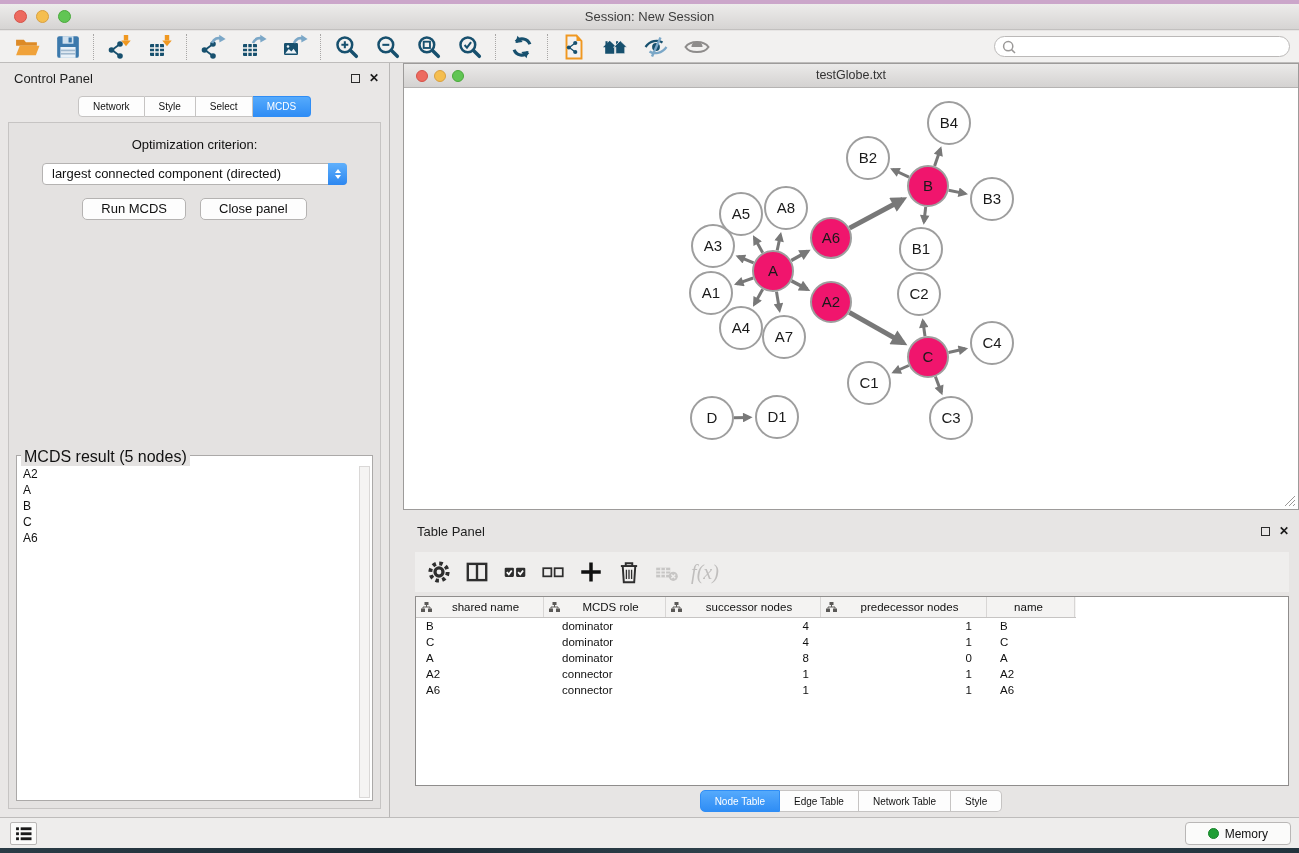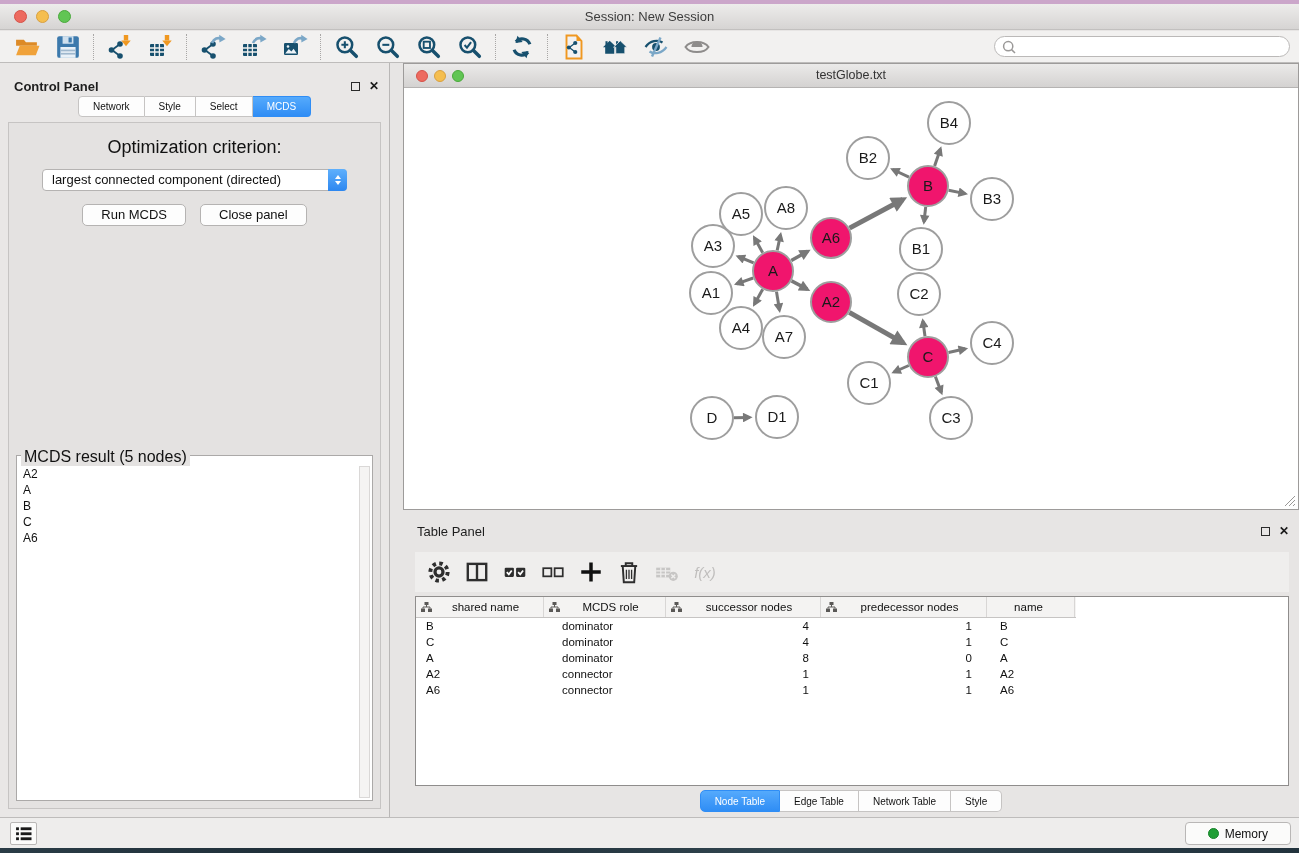--- a/index.html
+++ b/index.html
@@ -28,30 +28,30 @@
   
   .panel-title { position:absolute; left:14px; font-size:13px; color:#1E1E1E; }
   .win-icons { position:absolute; right:10px; display:flex; align-items:center; gap:9px; }
   .win-float { width:9px; height:9px; border:1.5px solid #2A2A2A; display:inline-block; }
   .win-close { font-size:12px; font-weight:bold; color:#1A1A1A; line-height:10px; }
   .win-close::before { content:"✕"; }
 
   
   .control-panel { position:absolute; left:0; top:63px; width:390px; height:754px;
                    background:#E9E7E6; border-right:1px solid #B9B7B6; }
-  .cp-titlerow { position:absolute; top:16px; left:0; right:0; height:18px;font-weight:bold; }
+  .cp-titlerow { position:absolute; top:8px; left:0; right:0; height:18px; }
   .cp-tabs { position:absolute; top:33px; left:0; right:0; display:flex; justify-content:center; }
   .seg { height:21px; line-height:20px; font-size:10px; padding:0 14px; background:#FDFDFD;
          border:1px solid #C6C4C3; border-left:none; color:#111; white-space:nowrap; }
   .seg:first-child { border-left:1px solid #C6C4C3; border-radius:4px 0 0 4px; }
   .seg:last-child { border-radius:0 4px 4px 0; }
   .seg.active { background:linear-gradient(#55AAFC,#2F8DF5); border-color:#2F8DF5; color:#fff; }
   .cp-body { position:absolute; top:59px; left:8px; right:8px; bottom:8px;
              background:#E4E2E1; border:1px solid #C6C4C3; }
-  .opt-label { text-align:center; margin-top:14px; font-size:18px; color:#111; }
+  .opt-label { text-align:center; margin-top:14px; font-size:13px; color:#111; }
   .dropdown { position:relative; margin:11px 33px 0 33px; height:22px; background:#fff;
               border:1px solid #B5B3B2; border-radius:4px; font-size:13px; color:#111;
               line-height:20px; padding-left:9px; }
   .stepper { position:absolute; right:-1px; top:-1px; width:19px; height:22px; border-radius:0 4px 4px 0;
              background:linear-gradient(#5FB0FC,#2D87F0); display:flex; flex-direction:column;
              align-items:center; justify-content:center; gap:2px; }
   .tri-up { width:0; height:0; border-left:3.5px solid transparent; border-right:3.5px solid transparent;
             border-bottom:4.5px solid #fff; }
   .tri-down { width:0; height:0; border-left:3.5px solid transparent; border-right:3.5px solid transparent;
               border-top:4.5px solid #fff; }
@@ -78,21 +78,21 @@
   .net-canvas svg { display:block; }
   .grip { position:absolute; right:2px; bottom:2px; }
 
   
   .table-panel { position:absolute; left:403px; top:515px; width:896px; height:302px; }
   .tp-titlerow { position:absolute; top:9px; left:0; right:0; height:18px; }
   .tp-toolbar { position:absolute; top:37px; left:12px; right:10px; height:40px; background:#EFEEED;
                 display:flex; align-items:center; padding-left:8px; gap:6px; }
   .tp-icon { width:32px; height:32px; display:flex; align-items:center; justify-content:center; }
   .tp-icon.disabled { opacity:.55; }
-  .fx { font-family:Liberation Sans, sans-serif; font-style:italic; font-size:15px; color:#9A9897; }
+  .fx { font-family:Liberation Serif, serif; font-style:italic; font-size:20px; color:#9A9897; }
   .tp-table { position:absolute; top:81px; left:12px; right:10px; height:190px; background:#fff;
               border:1px solid #8F8D8C; overflow:hidden; }
   .thead { display:flex; height:21px; background:#F4F3F2; border-bottom:1px solid #C6C4C3; width:660px; }
   .th { display:flex; align-items:center; border-right:1px solid #D8D6D5; font-size:11.5px; color:#111; }
   .th .hlabel { flex:1; text-align:center; padding-right:4px; }
   .th .hier { margin-left:5px; }
   .trow { display:flex; height:16px; align-items:center; }
   .td { font-size:11.5px; color:#111; overflow:hidden; white-space:nowrap; }
 
   .tp-tabs { position:absolute; bottom:5px; left:0; right:0; display:flex; justify-content:center; }

